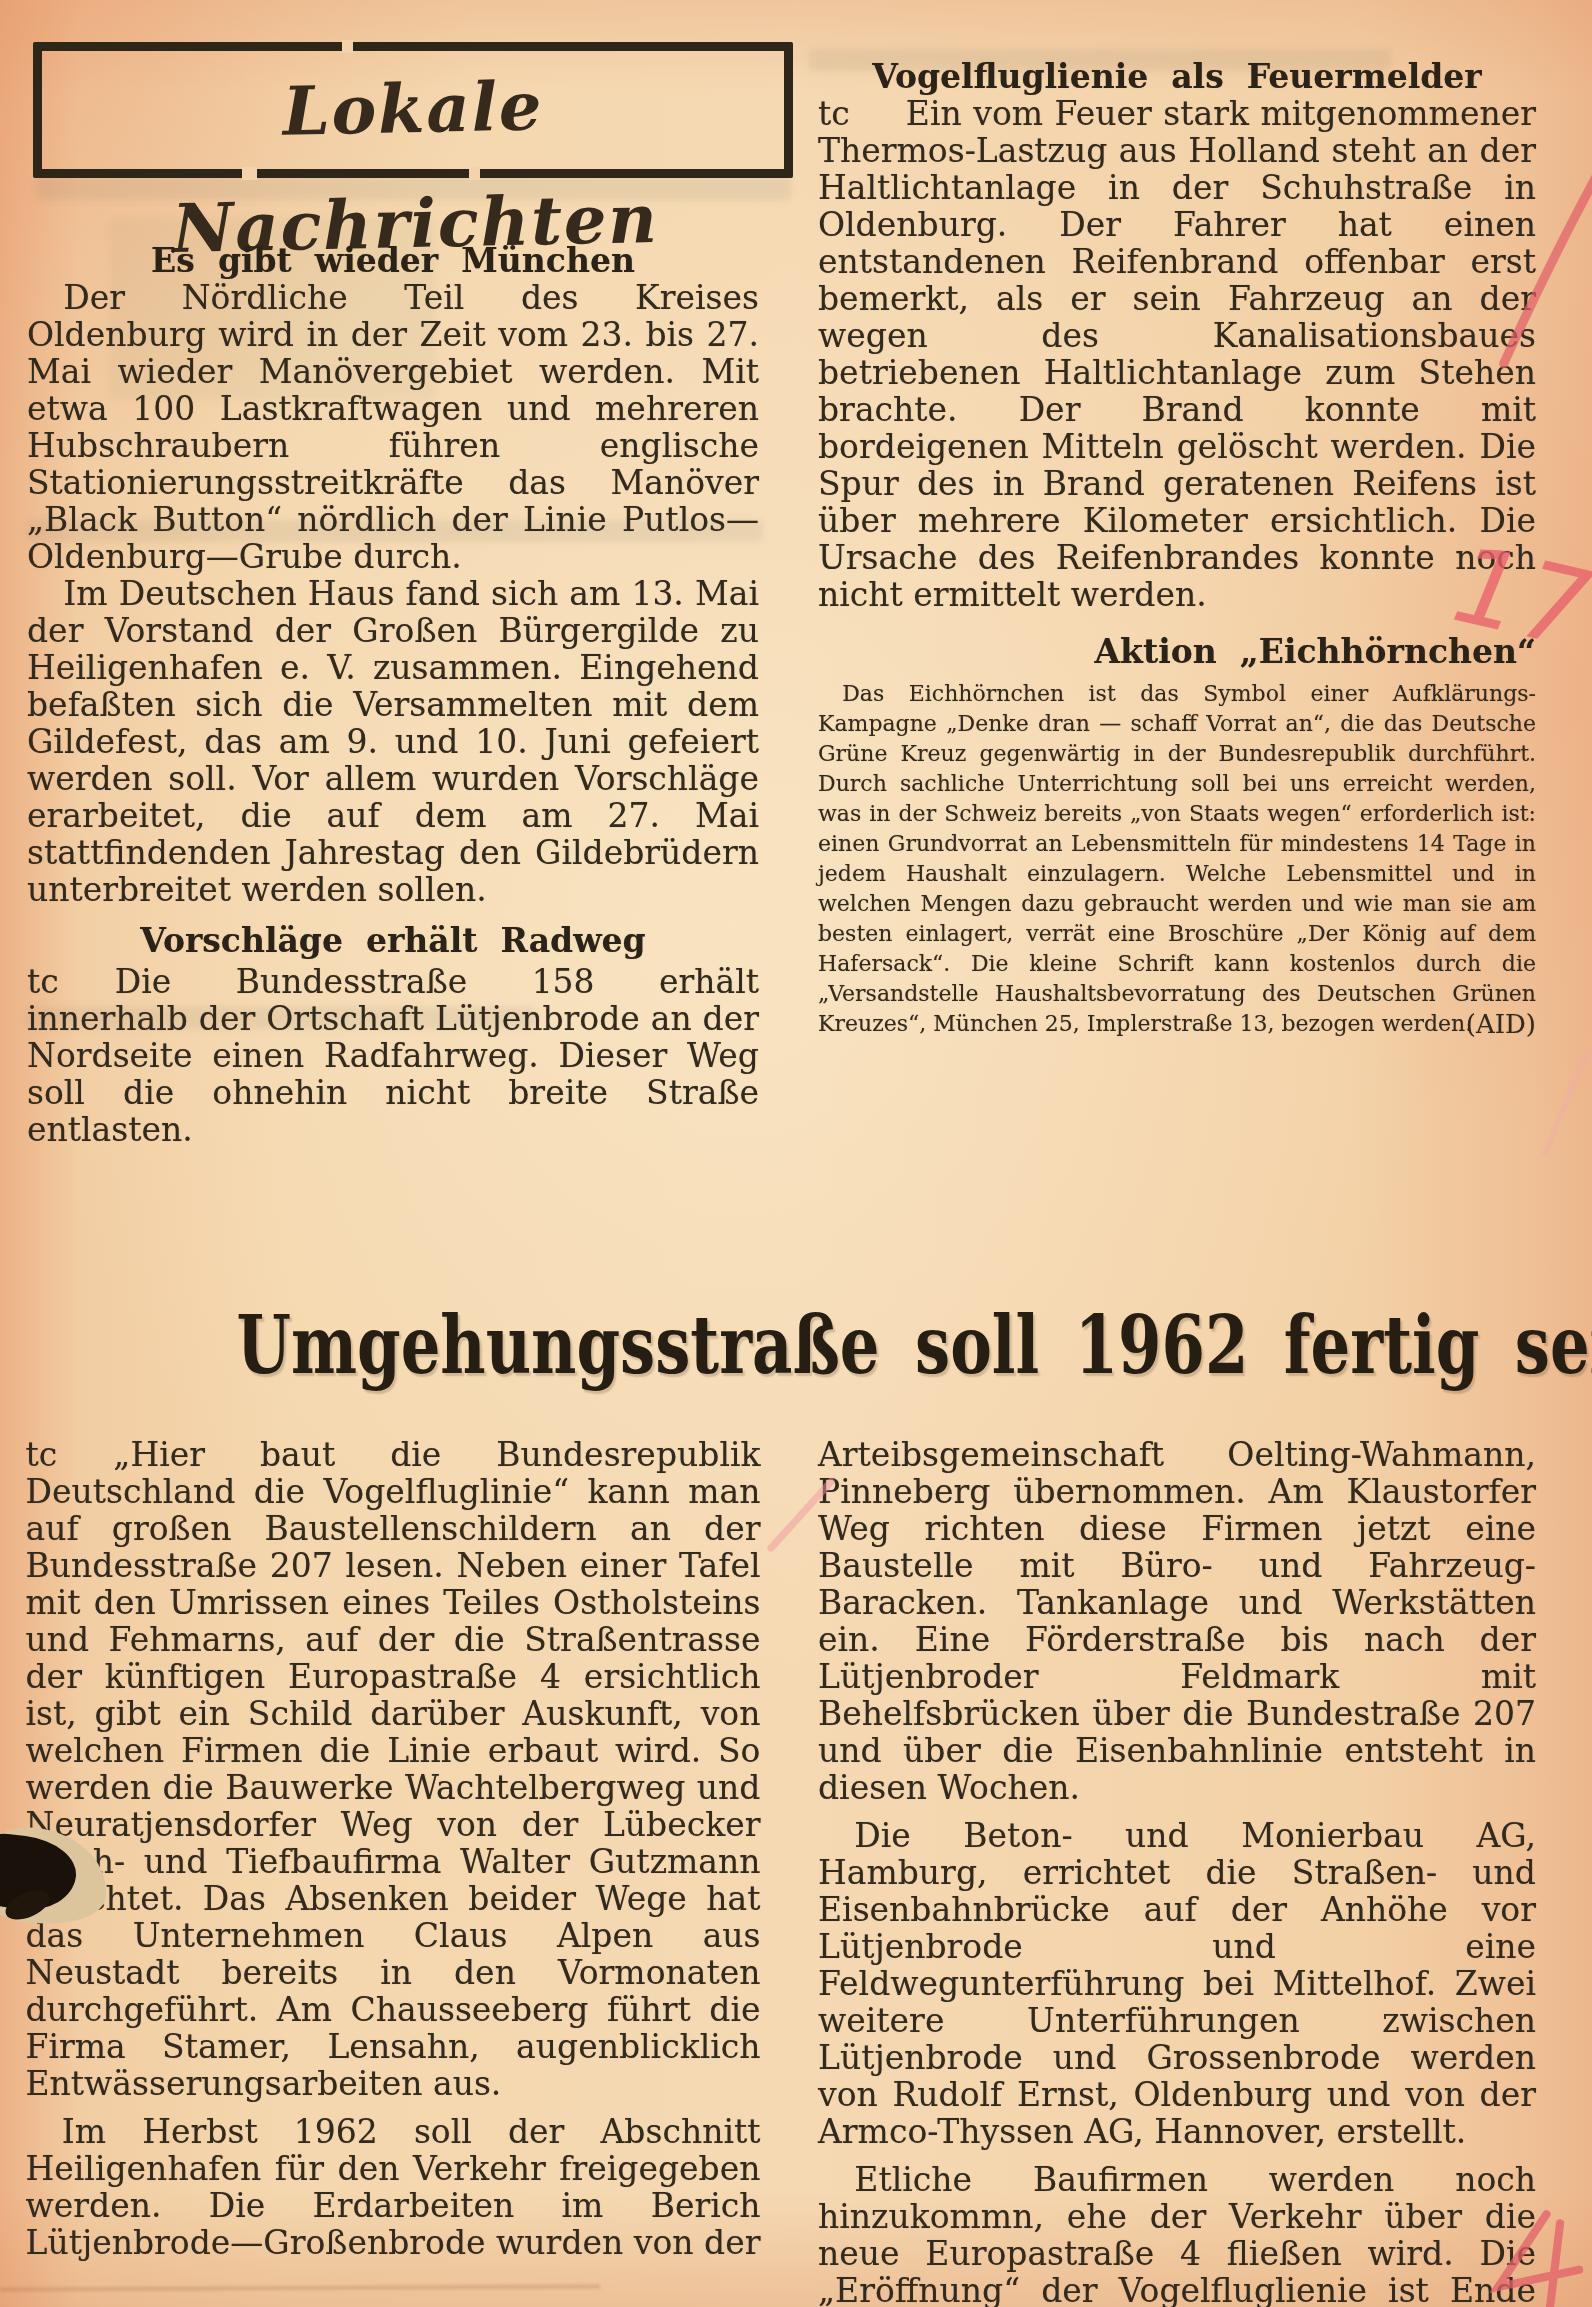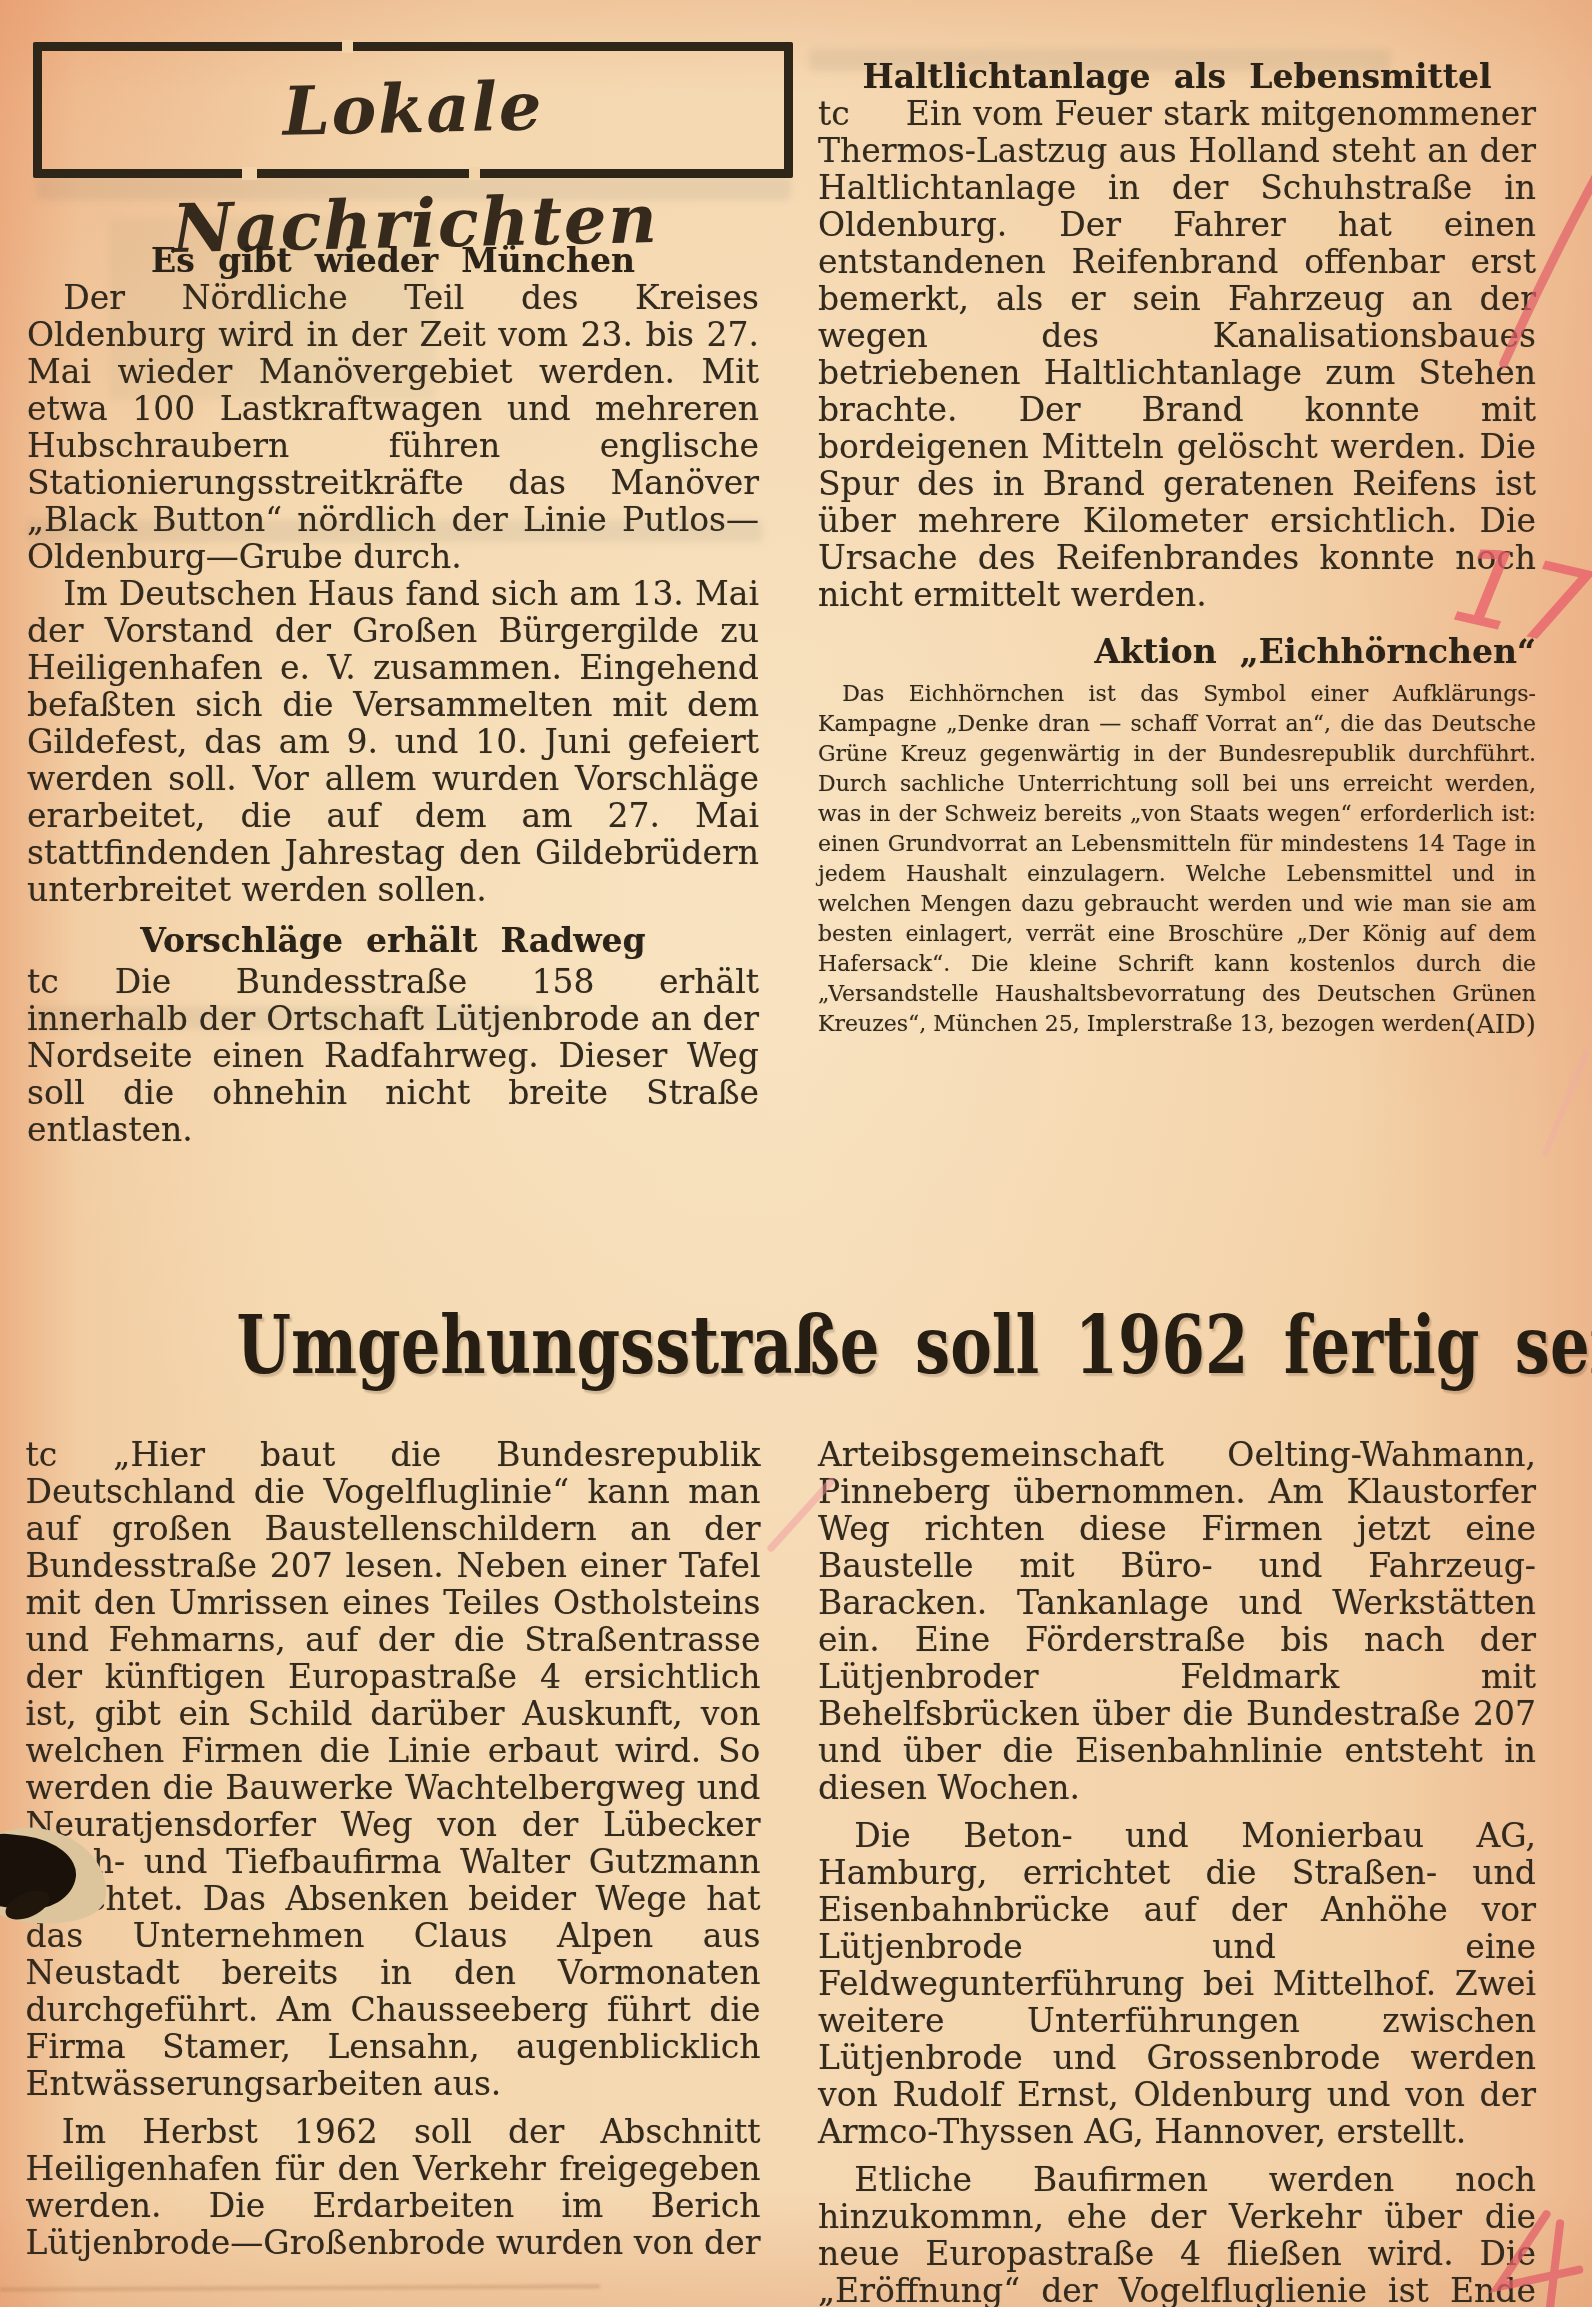--- a/index.html
+++ b/index.html
@@ -157,21 +157,21 @@
 
   <div class="col" id="left-top">
     <p class="heading">Es gibt wieder München</p>
     <p class="indent">Der Nördliche Teil des Kreises Oldenburg wird in der Zeit vom 23. bis 27. Mai wieder Manövergebiet werden. Mit etwa 100 Lastkraftwagen und mehreren Hubschraubern führen englische Stationierungsstreitkräfte das Manöver „Black Button“ nördlich der Linie Putlos—Oldenburg—Grube durch.</p>
     <p class="indent">Im Deutschen Haus fand sich am 13. Mai der Vorstand der Großen Bürgergilde zu Heiligenhafen e. V. zusammen. Eingehend befaßten sich die Versammelten mit dem Gildefest, das am 9. und 10. Juni gefeiert werden soll. Vor allem wurden Vorschläge erarbeitet, die auf dem am 27. Mai stattfindenden Jahrestag den Gildebrüdern unterbreitet werden sollen.</p>
     <p class="heading spaced">Vorschläge erhält Radweg</p>
     <p><span class="tc">tc</span><span>Die Bundesstraße 158 erhält innerhalb der Ortschaft Lütjenbrode an der Nordseite einen Radfahrweg. Dieser Weg soll die ohnehin nicht breite Straße entlasten.</span></p>
   </div>
 
   <div class="col" id="right-top">
-    <p class="heading">Haltlichtanlage als Lebensmittel</p>
+    <p class="heading">Vogelfluglienie als Feuermelder</p>
     <p><span class="tc">tc</span><span>Ein vom Feuer stark mitgenommener Thermos-Lastzug aus Holland steht an der Haltlichtanlage in der Schuhstraße in Oldenburg. Der Fahrer hat einen entstandenen Reifenbrand offenbar erst bemerkt, als er sein Fahrzeug an der wegen des Kanalisationsbaues betriebenen Haltlichtanlage zum Stehen brachte. Der Brand konnte mit bordeigenen Mitteln gelöscht werden. Die Spur des in Brand geratenen Reifens ist über mehrere Kilometer ersichtlich. Die Ursache des Reifenbrandes konnte noch nicht ermittelt werden.</span></p>
     <p class="heading spaced" style="margin-top:20px; margin-bottom:9px;text-align:right;">Aktion „Eichhörnchen“</p>
     <p class="indent small-text">Das Eichhörnchen ist das Symbol einer Aufklärungs-Kampagne „Denke dran — schaff Vorrat an“, die das Deutsche Grüne Kreuz gegenwärtig in der Bundesrepublik durchführt. Durch sachliche Unterrichtung soll bei uns erreicht werden, was in der Schweiz bereits „von Staats wegen“ erforderlich ist: einen Grundvorrat an Lebensmitteln für mindestens 14 Tage in jedem Haushalt einzulagern. Welche Lebensmittel und in welchen Mengen dazu gebraucht werden und wie man sie am besten einlagert, verrät eine Broschüre „Der König auf dem Hafersack“. Die kleine Schrift kann kostenlos durch die „Versandstelle Haushaltsbevorratung des Deutschen Grünen Kreuzes“, München 25, Implerstraße 13, bezogen werden.</p>
     <div class="credit-line">(AID)</div>
   </div>
 
   <div class="headline-wrap">
     <span class="headline">Umgehungsstraße soll 1962 fertig sein</span>
   </div>
 

